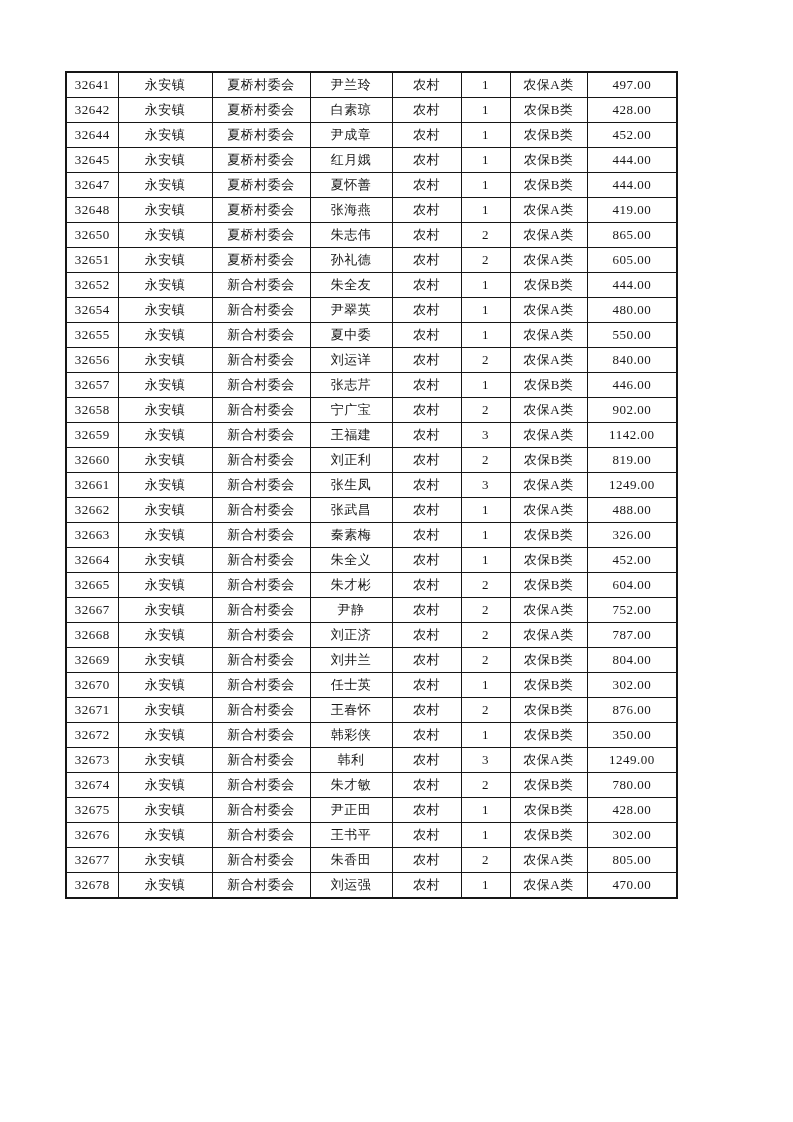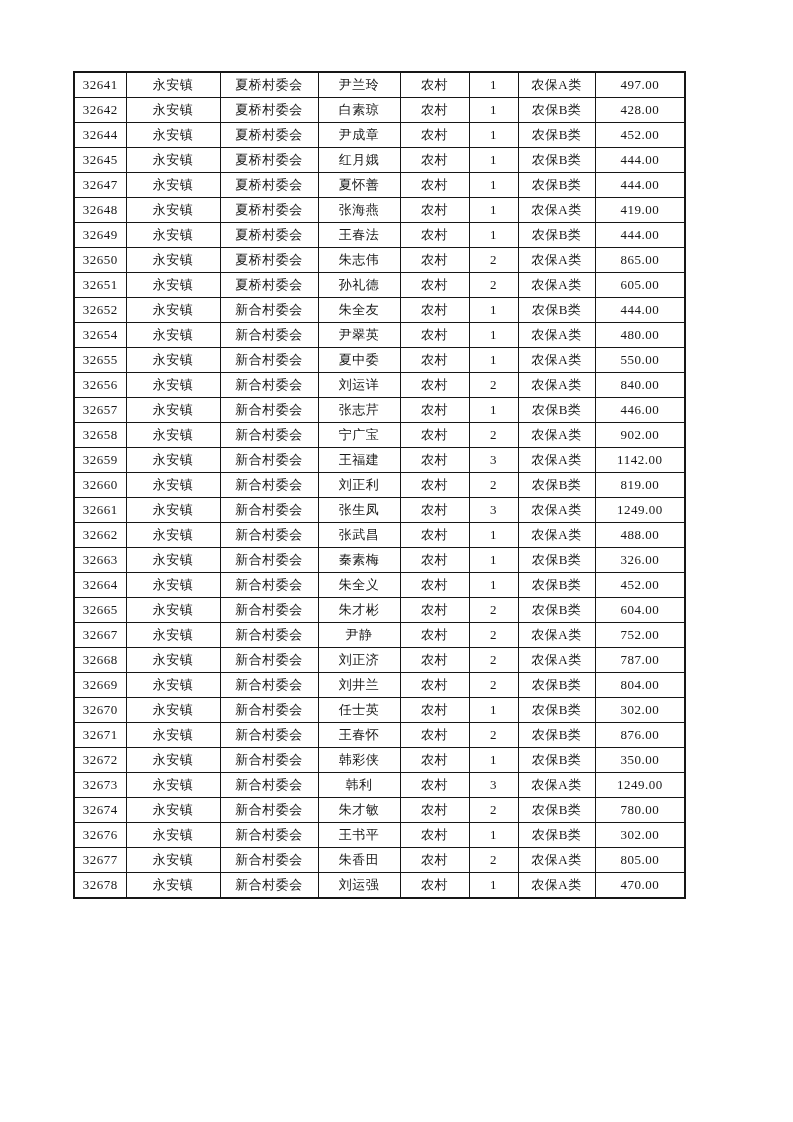--- a/index.html
+++ b/index.html
@@ -23,21 +23,20 @@
     inset: 0;
     background: var(--bg);
   }
   table.records {
     position: absolute;
     left: 65px;
     top: 71px;
     border-collapse: collapse;
     table-layout: fixed;
     border: 2px solid var(--border-color);
-    margin-left: 8px;
   }
   table.records td {
     border: 1px solid var(--border-color);
     height: 24px;
     padding: 0 2px;
     text-align: center;
     vertical-align: middle;
     font-size: 13px;
     color: var(--text-color);
     white-space: nowrap;
@@ -115,60 +114,50 @@
           <td>32648</td>
           <td>永安镇</td>
           <td>夏桥村委会</td>
           <td>张海燕</td>
           <td>农村</td>
           <td>1</td>
           <td>农保A类</td>
           <td>419.00</td>
         </tr>
         <tr>
-          <td>32649</td>
-          <td>永安镇</td>
-          <td>夏桥村委会</td>
-          <td>王春法</td>
+          <td>32650</td>
+          <td>永安镇</td>
+          <td>夏桥村委会</td>
+          <td>朱志伟</td>
+          <td>农村</td>
+          <td>2</td>
+          <td>农保A类</td>
+          <td>865.00</td>
+        </tr>
+        <tr>
+          <td>32651</td>
+          <td>永安镇</td>
+          <td>夏桥村委会</td>
+          <td>孙礼德</td>
+          <td>农村</td>
+          <td>2</td>
+          <td>农保A类</td>
+          <td>605.00</td>
+        </tr>
+        <tr>
+          <td>32652</td>
+          <td>永安镇</td>
+          <td>新合村委会</td>
+          <td>朱全友</td>
           <td>农村</td>
           <td>1</td>
           <td>农保B类</td>
           <td>444.00</td>
         </tr>
         <tr>
-          <td>32650</td>
-          <td>永安镇</td>
-          <td>夏桥村委会</td>
-          <td>朱志伟</td>
-          <td>农村</td>
-          <td>2</td>
-          <td>农保A类</td>
-          <td>865.00</td>
-        </tr>
-        <tr>
-          <td>32651</td>
-          <td>永安镇</td>
-          <td>夏桥村委会</td>
-          <td>孙礼德</td>
-          <td>农村</td>
-          <td>2</td>
-          <td>农保A类</td>
-          <td>605.00</td>
-        </tr>
-        <tr>
-          <td>32652</td>
-          <td>永安镇</td>
-          <td>新合村委会</td>
-          <td>朱全友</td>
-          <td>农村</td>
-          <td>1</td>
-          <td>农保B类</td>
-          <td>444.00</td>
-        </tr>
-        <tr>
           <td>32654</td>
           <td>永安镇</td>
           <td>新合村委会</td>
           <td>尹翠英</td>
           <td>农村</td>
           <td>1</td>
           <td>农保A类</td>
           <td>480.00</td>
         </tr>
         <tr>
@@ -353,20 +342,30 @@
         </tr>
         <tr>
           <td>32674</td>
           <td>永安镇</td>
           <td>新合村委会</td>
           <td>朱才敏</td>
           <td>农村</td>
           <td>2</td>
           <td>农保B类</td>
           <td>780.00</td>
+        </tr>
+        <tr>
+          <td>32675</td>
+          <td>永安镇</td>
+          <td>新合村委会</td>
+          <td>尹正田</td>
+          <td>农村</td>
+          <td>1</td>
+          <td>农保B类</td>
+          <td>428.00</td>
         </tr>
         <tr>
           <td>32676</td>
           <td>永安镇</td>
           <td>新合村委会</td>
           <td>王书平</td>
           <td>农村</td>
           <td>1</td>
           <td>农保B类</td>
           <td>302.00</td>

